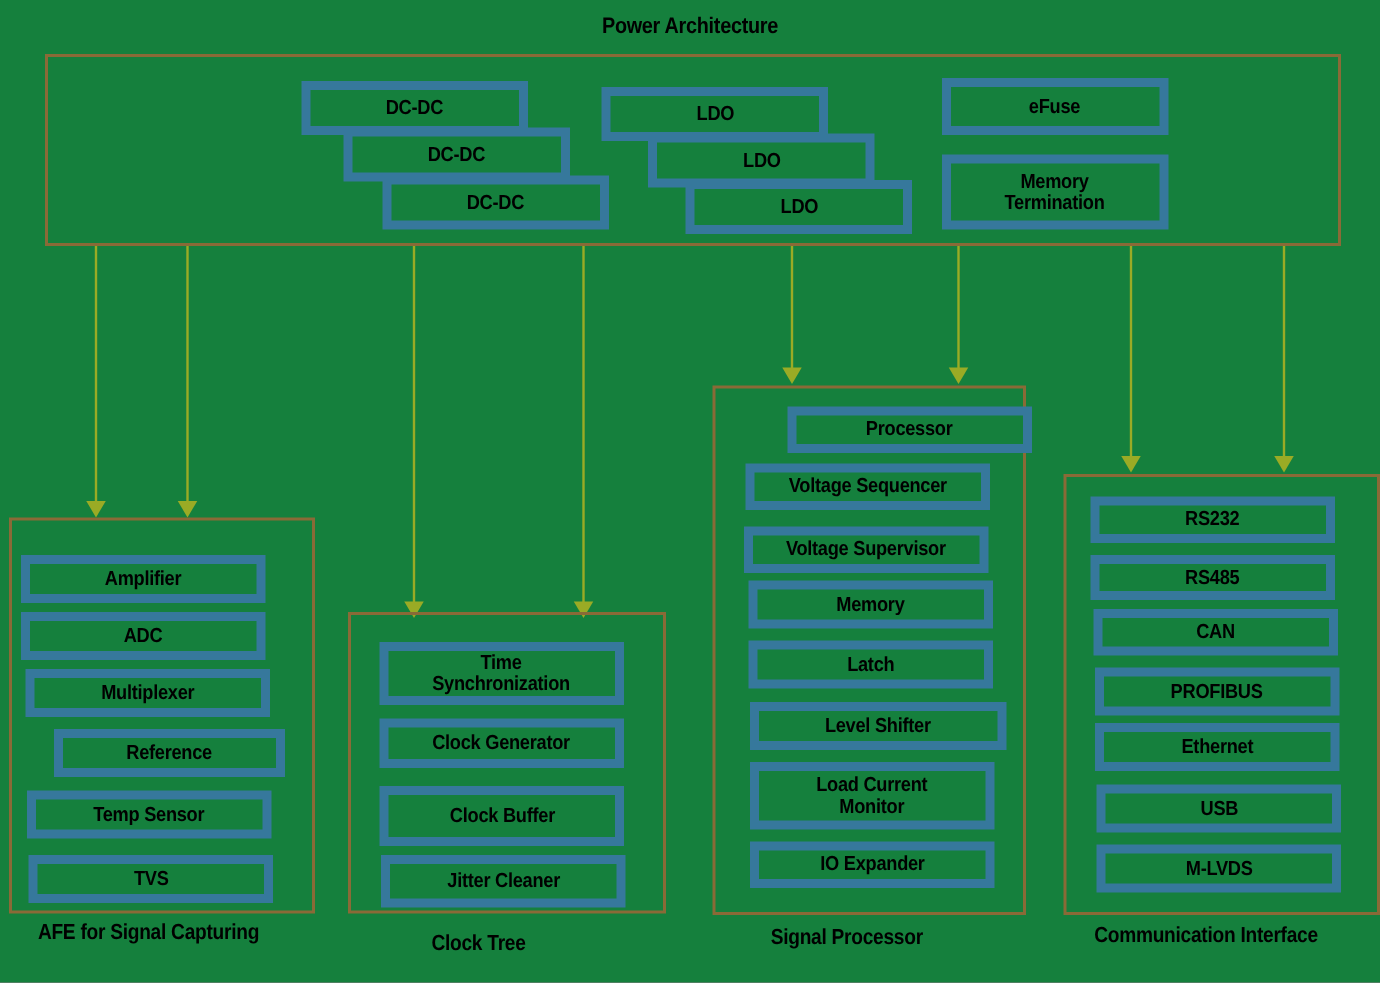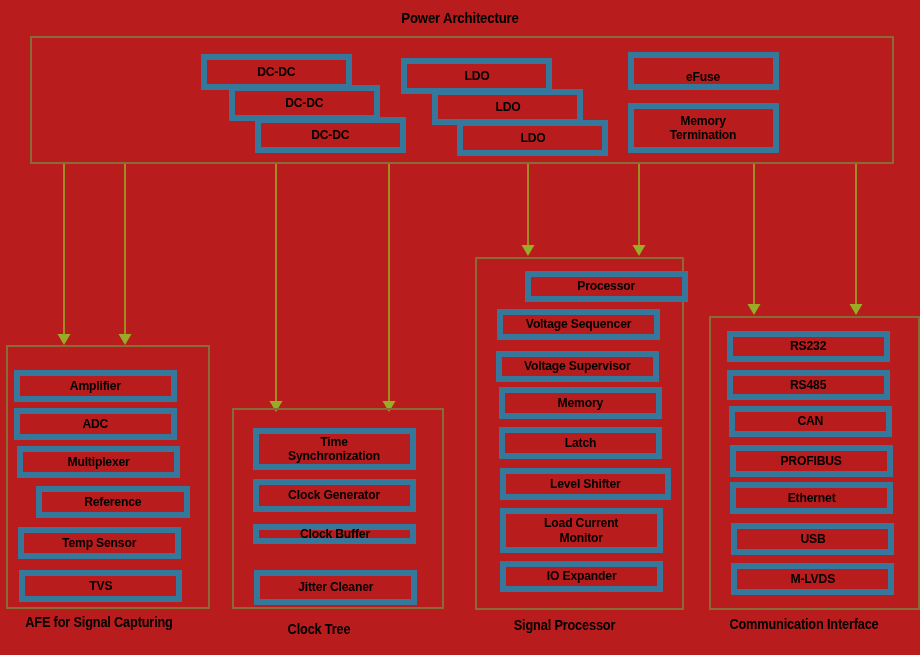--- a/index.html
+++ b/index.html
@@ -5,21 +5,21 @@
 <style>
   html, body {
     margin: 0;
     padding: 0;
     background: #808080;
   }
   #canvas {
     position: relative;
     width: 920px;
     height: 655px;
-    background: #b91c1c;
+    background: #15803d;
     font-family: "Liberation Sans", "DejaVu Sans", sans-serif;
     overflow: hidden;
   }
 
   
   .diagram-title {
     position: absolute;
     text-align: center;
     color: #000000;
     font-weight: bold;
@@ -106,21 +106,21 @@
       </div>
       <div class="block" style="left: 401px; top: 58px; width: 151px; height: 36px; border-color: rgb(54, 120, 156);">
         <span>LDO</span>
       </div>
       <div class="block" style="left: 432px; top: 89px; width: 151px; height: 36px; border-color: rgb(54, 120, 156);">
         <span>LDO</span>
       </div>
       <div class="block" style="left: 457px; top: 120px; width: 151px; height: 36px; border-color: rgb(54, 120, 156);">
         <span>LDO</span>
       </div>
-      <div class="block" style="left: 628px; top: 52px; width: 151px; height: 38px; border-color: rgb(54, 120, 156); align-items: flex-end;">
+      <div class="block" style="left: 628px; top: 52px; width: 151px; height: 38px; border-color: rgb(54, 120, 156);">
         <span>eFuse</span>
       </div>
       <div class="block" style="left: 628px; top: 103px; width: 151px; height: 50px; border-color: rgb(54, 120, 156);">
         <span>Memory
 Termination</span>
       </div>
     </div>
 
   <svg class="arrow-layer" width="920" height="655" viewBox="0 0 920 655">
       <g>
@@ -179,21 +179,21 @@
       </div>
       <div class="group-caption" style="left: 6px; top: 615px; width: 186px;">AFE for Signal Capturing</div>
       <div class="group-box" style="left: 232px; top: 408px; width: 212px; height: 201px; border-color: rgb(138, 106, 55);"></div>
       <div class="block" style="left: 253px; top: 428px; width: 163px; height: 42px; border-color: rgb(54, 120, 156);">
         <span>Time
 Synchronization</span>
       </div>
       <div class="block" style="left: 253px; top: 479px; width: 163px; height: 33px; border-color: rgb(54, 120, 156);">
         <span>Clock Generator</span>
       </div>
-      <div class="block" style="left: 253px; top: 524px; width: 163px; height: 20px; border-color: rgb(54, 120, 156);">
+      <div class="block" style="left: 253px; top: 524px; width: 163px; height: 40px; border-color: rgb(54, 120, 156);">
         <span>Clock Buffer</span>
       </div>
       <div class="block" style="left: 254px; top: 570px; width: 163px; height: 35px; border-color: rgb(54, 120, 156);">
         <span>Jitter Cleaner</span>
       </div>
       <div class="group-caption" style="left: 232px; top: 622px; width: 174px;">Clock Tree</div>
       <div class="group-box" style="left: 475px; top: 257px; width: 209px; height: 353px; border-color: rgb(138, 106, 55);"></div>
       <div class="block" style="left: 497px; top: 309px; width: 163px; height: 31px; border-color: rgb(54, 120, 156);">
         <span>Voltage Sequencer</span>
       </div>

